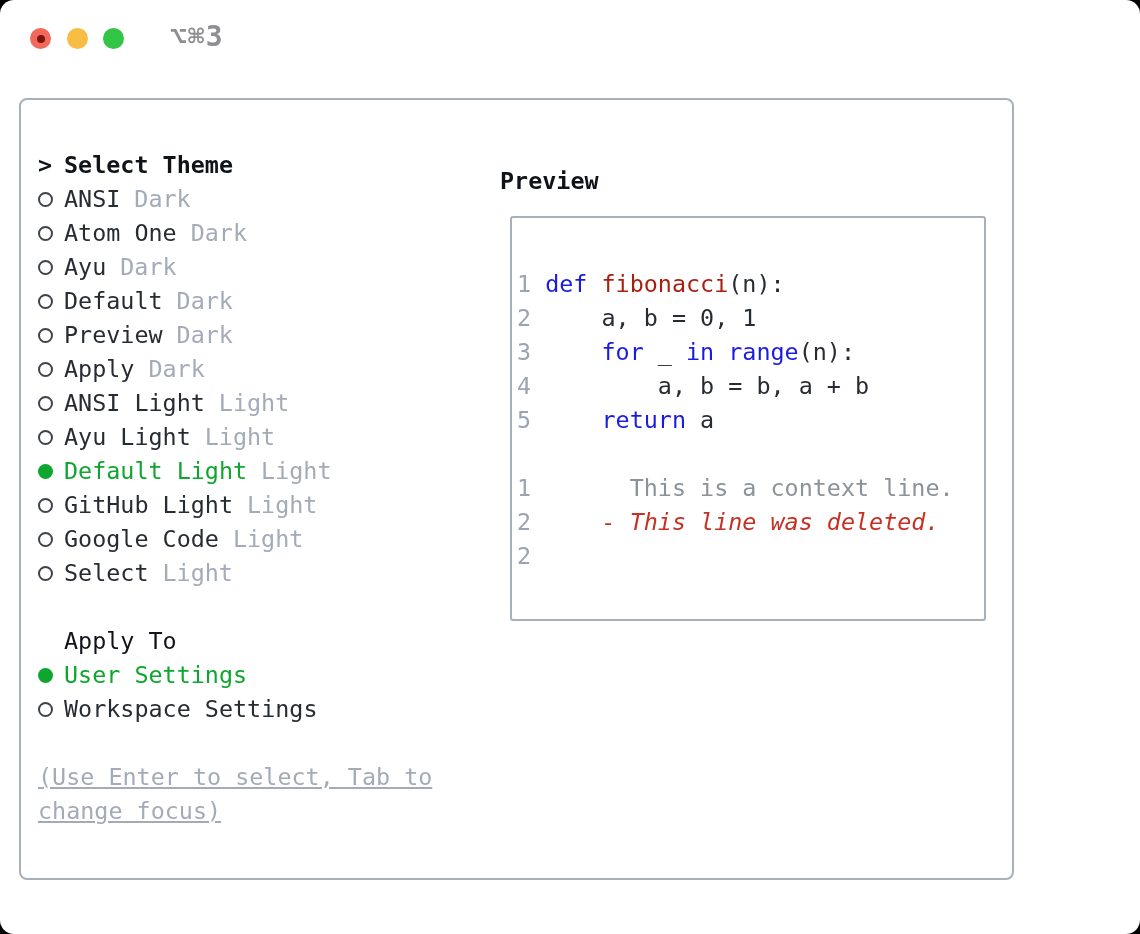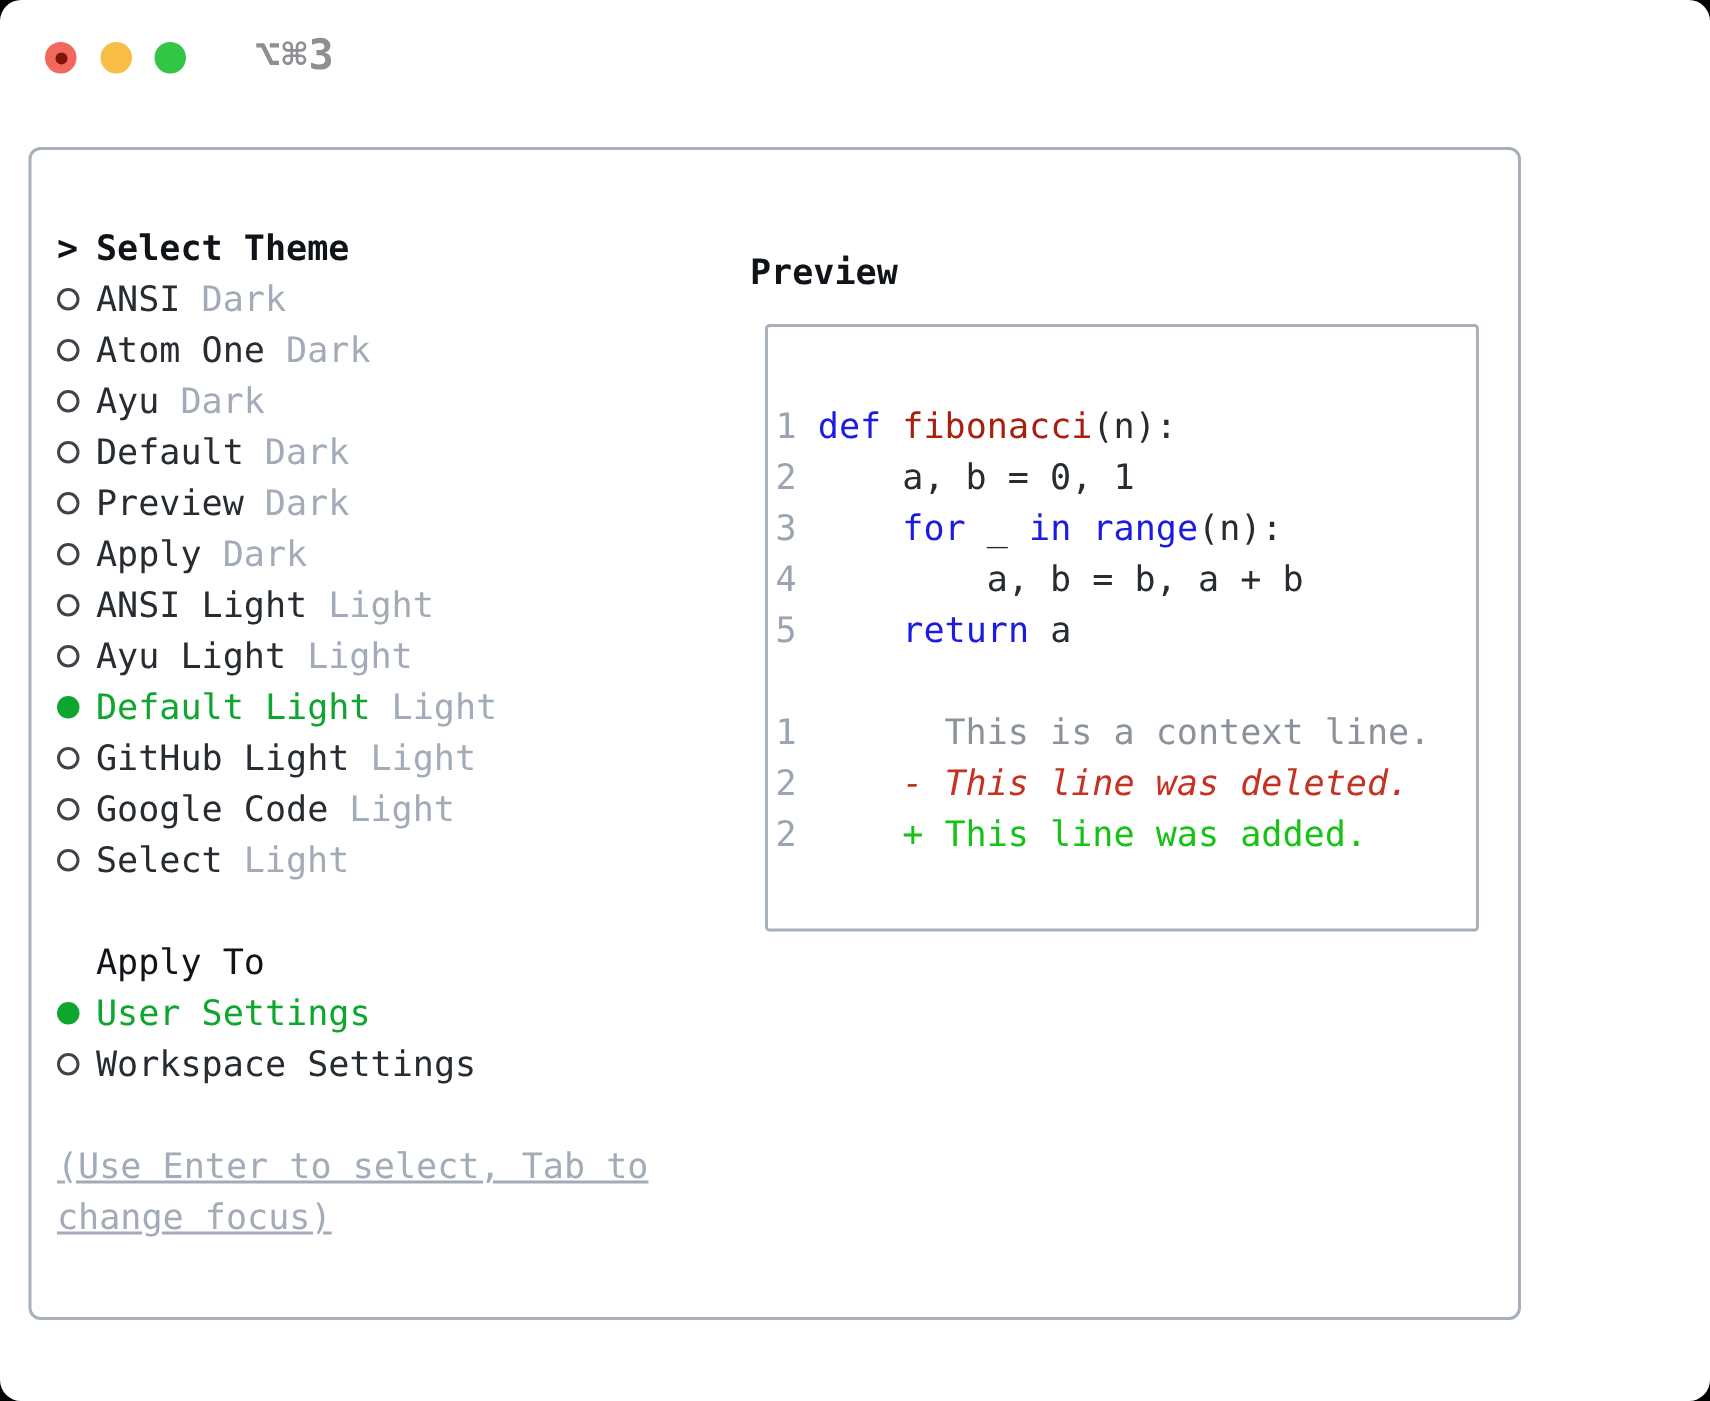--- a/index.html
+++ b/index.html
@@ -190,19 +190,19 @@
       <div class="preview-box">
         <div id="code">
             <div class="code-line"><span class="ln">1 </span><span class="kw">def </span><span class="fn">fibonacci</span><span class="pl">(n):</span></div>
             <div class="code-line"><span class="ln">2 </span><span class="pl">    a, b = 0, 1</span></div>
             <div class="code-line"><span class="ln">3 </span><span class="pl">    </span><span class="kw">for</span><span class="pl"> _ </span><span class="kw">in</span><span class="pl"> </span><span class="kw">range</span><span class="pl">(n):</span></div>
             <div class="code-line"><span class="ln">4 </span><span class="pl">        a, b = b, a + b</span></div>
             <div class="code-line"><span class="ln">5 </span><span class="pl">    </span><span class="kw">return</span><span class="pl"> a</span></div>
             <div class="code-line"><span class="ln"></span></div>
             <div class="code-line"><span class="ln">1 </span><span class="ctx">      This is a context line.</span></div>
             <div class="code-line"><span class="ln">2 </span><span class="del">    - This line was deleted.</span></div>
-            <div class="code-line"><span class="ln">2 </span><span class="add">    + This line was added.</span></div>
+            <div class="code-line"><span class="ln">2 </span></div>
           </div>
       </div>
     </div>
 
   </div>
 </div>
 
 </body></html>

